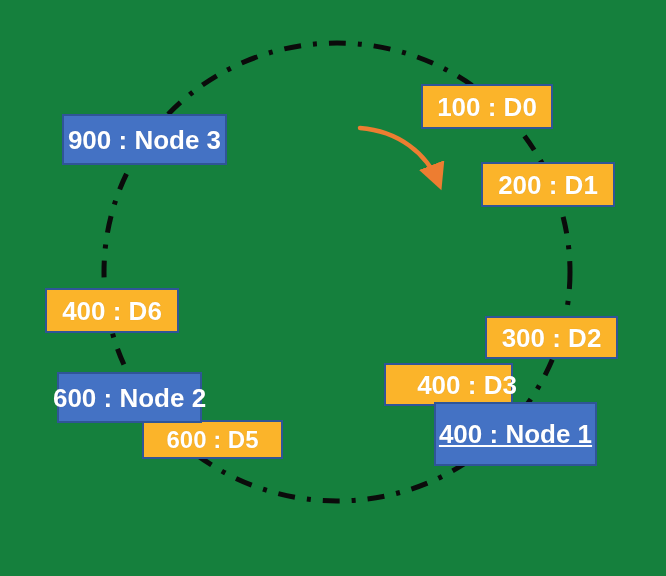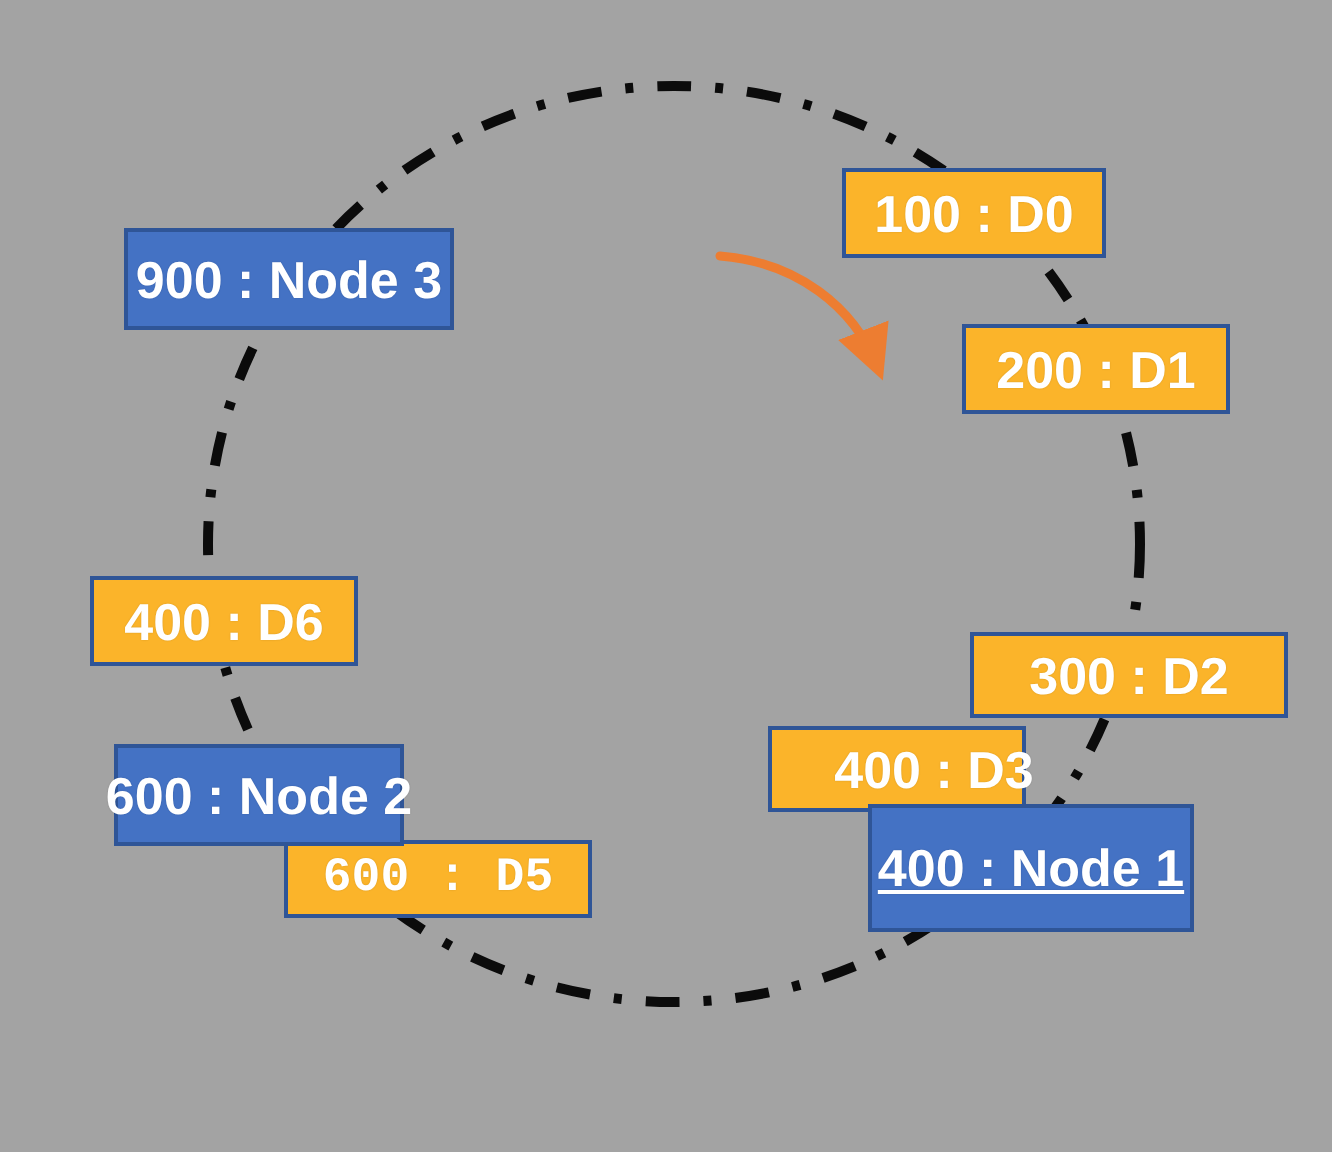--- a/index.html
+++ b/index.html
@@ -5,21 +5,21 @@
   html, body {
     margin: 0;
     padding: 0;
     background: #ffffff;
     font-family: "Liberation Sans", sans-serif;
   }
   .stage {
     position: relative;
     width: 666px;
     height: 576px;
-    background: #a3a3a3;
+    background: #15803d;
     overflow: hidden;
   }
   .ring-svg {
     position: absolute;
     left: 0;
     top: 0;
     width: 666px;
     height: 576px;
   }
   .box {
@@ -35,24 +35,24 @@
     white-space: nowrap;
     border: 2.5px solid #2F5597;
     text-shadow: 0 0 1px rgba(0,0,0,0.15);
   }
   .box.data { background: #FBB42A; }
   .box.node { background: #4472C4; text-align: center; }
 
   
   .pos-d0    { left: 421px; top:  84px; width: 132px; height: 45px; }
   .pos-d1    { left: 481px; top: 162px; width: 134px; height: 45px; }
-  .pos-d2    { left: 485px; top: 316px; width: 159px; height: 43px; }
+  .pos-d2    { left: 485px; top: 316px; width: 133px; height: 43px; }
   .pos-d3    { left: 384px; top: 363px; width: 129px; height: 43px; padding-left: 37px; }
   .pos-d4    { left: 295px; top: 483px; width: 133px; height: 47px; }
-  .pos-d5    { left: 142px; top: 420px; width: 154px; height: 39px; font-size: 24px; font-family: Liberation Mono, monospace; }
+  .pos-d5    { left: 142px; top: 420px; width: 141px; height: 39px; font-size: 24px; }
   .pos-d6    { left:  45px; top: 288px; width: 134px; height: 45px; }
   .pos-node1 { left: 434px; top: 402px; width: 163px; height: 64px; text-decoration: underline; }
   .pos-node2 { left:  57px; top: 372px; width: 145px; height: 51px; }
   .pos-node3 { left:  62px; top: 114px; width: 165px; height: 51px; }
 </style>
 </head>
 <body>
 
 <div class="stage">
 

